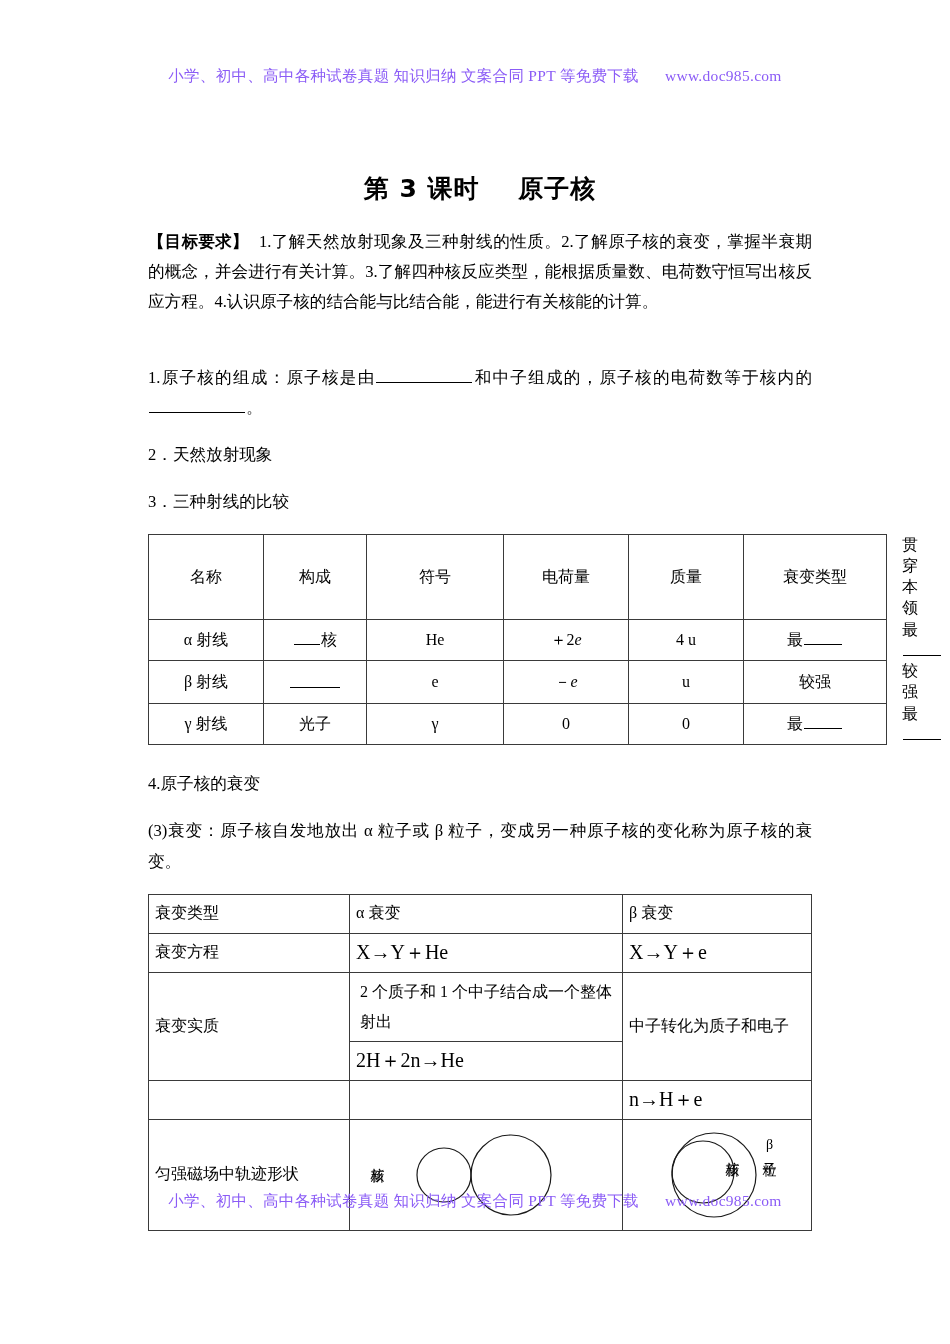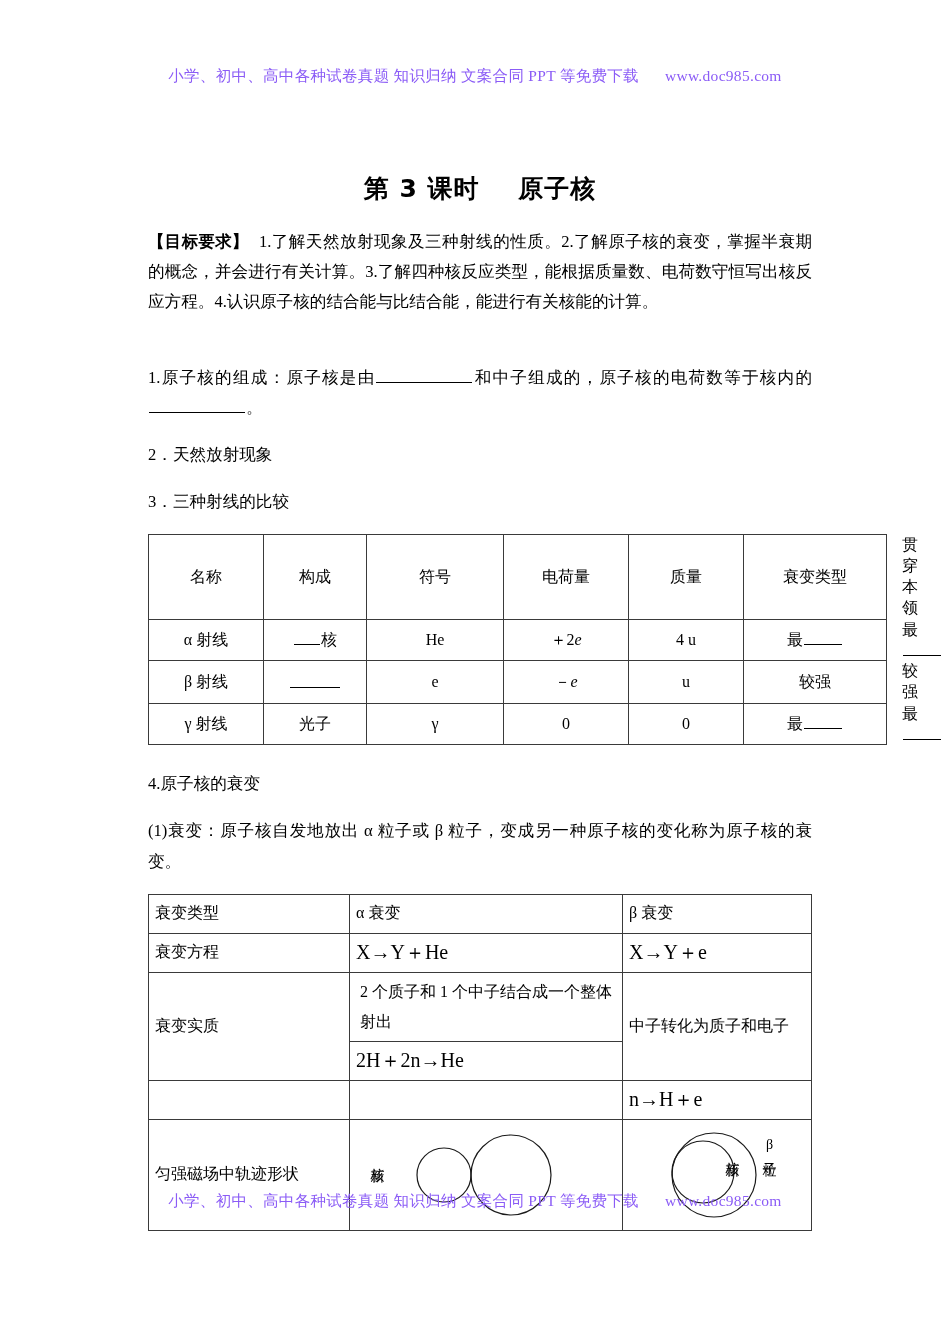--- a/index.html
+++ b/index.html
@@ -221,21 +221,21 @@
           <td>0</td>
           <td><span>最</span><span class="blank b-cell"></span></td>
           <td><span>最</span><span class="blank b-cell"></span></td>
         </tr>
       </tbody>
     </table>
 
     <div class="para-gap"></div>
 
     <p class="body-text" style="margin-top:18px">4.原子核的衰变</p>
-    <p class="body-text">(1)衰变：原子核自发地放出 α 粒子或 β 粒子，变成另一种原子核的变化称为原子核的衰变。</p>
+    <p class="body-text">(3)衰变：原子核自发地放出 α 粒子或 β 粒子，变成另一种原子核的变化称为原子核的衰变。</p>
 
     <table class="tbl-decay">
       <tbody>
         <tr>
           <td style="width:188px">衰变类型</td>
           <td style="width:260px">α 衰变</td>
           <td>β 衰变</td>
         </tr>
 
         <tr>

